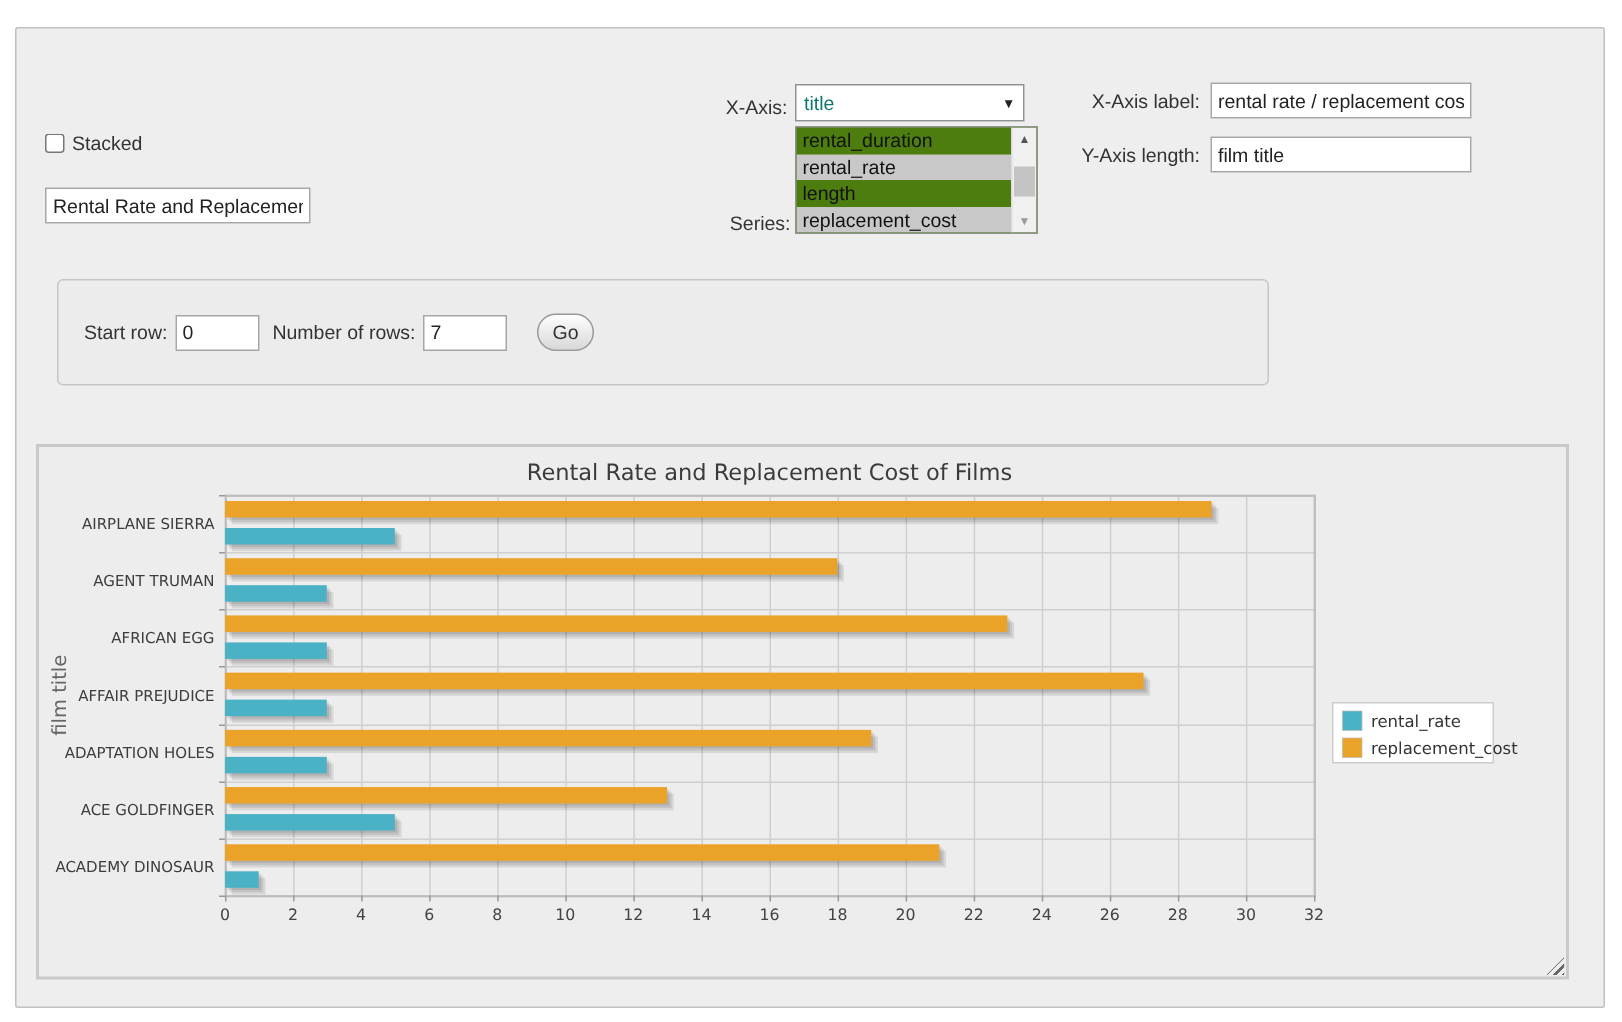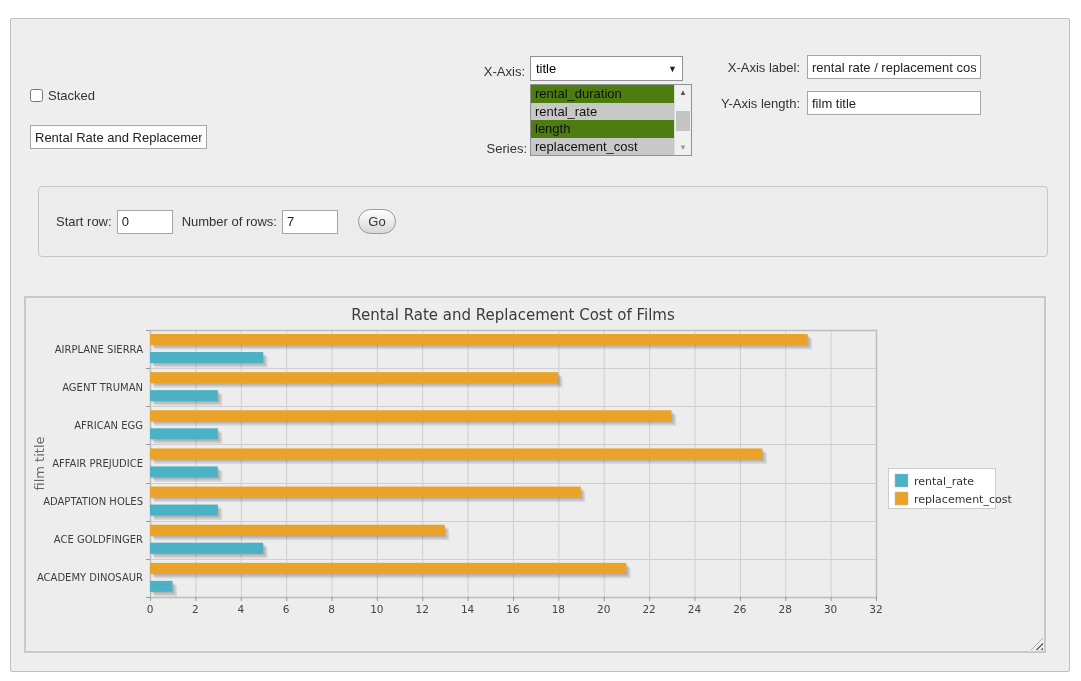--- a/index.html
+++ b/index.html
@@ -26,41 +26,41 @@
 
   .flabel { position:absolute; text-align:right; font-size:13px; color:#333; }
   .lab-xaxis   { left:440px; top:64px;  width:85px; }
   .lab-series  { left:440px; top:141px; width:87px; }
   .lab-xlabel  { left:695px; top:60px;  width:105px; }
   .lab-ylabel  { left:695px; top:96px;  width:105px; }
 
   
   .select { position:absolute; left:530px; top:56px; width:153px; height:25px; background:#fff;
             border:1px solid #919191; display:flex; align-items:center; padding:0 5px; cursor:default; }
-  .select .val { flex:1; font-size:13px; color:#000000; }
+  .select .val { flex:1; font-size:13px; color:#0f766e; }
   .select .arrow { font-size:9px; color:#222; }
 
   
   .listbox { position:absolute; left:530px; top:84px; width:162px; height:72px; background:#4d7c0f;
              border:1px solid #919191; overflow:hidden; }
   .listbox .opts { position:absolute; left:0; top:0; right:17px; bottom:0; }
   .listbox .opt { height:17.5px; line-height:17.5px; padding-left:4px; font-size:13px; color:#111;
                   white-space:nowrap; overflow:hidden; }
   .listbox .opt.sel { background:#c8c8c8; }
   .sbar { position:absolute; right:0; top:0; bottom:0; width:17px; background:#f0f0f0; border-left:1px solid #dcdcdc; }
   .sbar .up,.sbar .dn { position:absolute; left:0; right:0; height:15px; display:flex; align-items:center;
                         justify-content:center; font-size:8px; color:#555; }
   .sbar .up { top:0; } .sbar .dn { bottom:0; color:#9a9a9a; }
   .sbar .thumb { position:absolute; left:1px; right:1px; top:26px; height:20px; background:#c4c4c4; }
 
   .xlabel-input { position:absolute; left:807px; top:55px; width:174px; }
   .ylabel-input { position:absolute; left:807px; top:91px; width:174px; }
 
   
-  .rowpanel { position:absolute; left:38px; top:186px; width:1010px; height:71px; background:#ececec;
+  .rowpanel { position:absolute; left:38px; top:186px; width:808px; height:71px; background:#ececec;
               border:1px solid #c6c6c6; border-radius:4px; display:flex; align-items:center; padding-left:17px; }
   .rowpanel .lbl { font-size:13px; color:#333; }
   .rowpanel input { width:56px; margin-left:5px; }
   .rowpanel .lbl2 { margin-left:9px; }
   .go-btn { margin-left:20px; width:38px; height:25px; border-radius:13px; border:1px solid #999;
             background:linear-gradient(#fefefe,#d8d8d8); font-family:"Liberation Sans",sans-serif;
             font-size:13px; color:#333; cursor:pointer; }
 
   
   .chartbox { position:absolute; left:24px; top:296px; width:1022px; height:357px;

